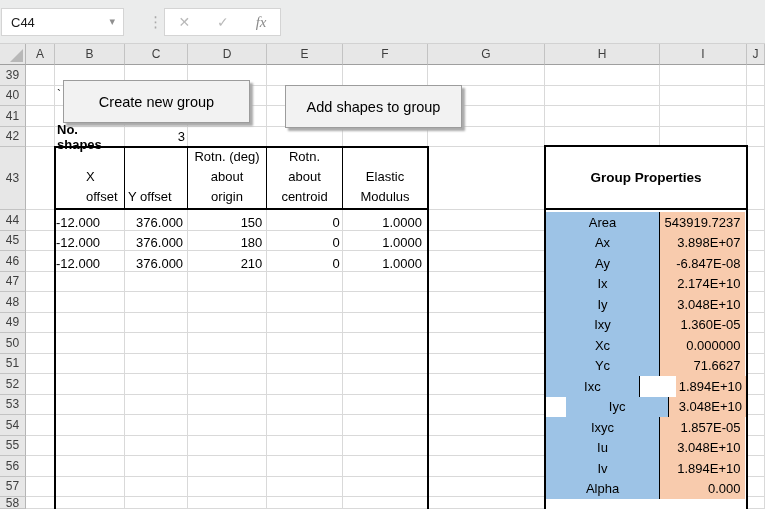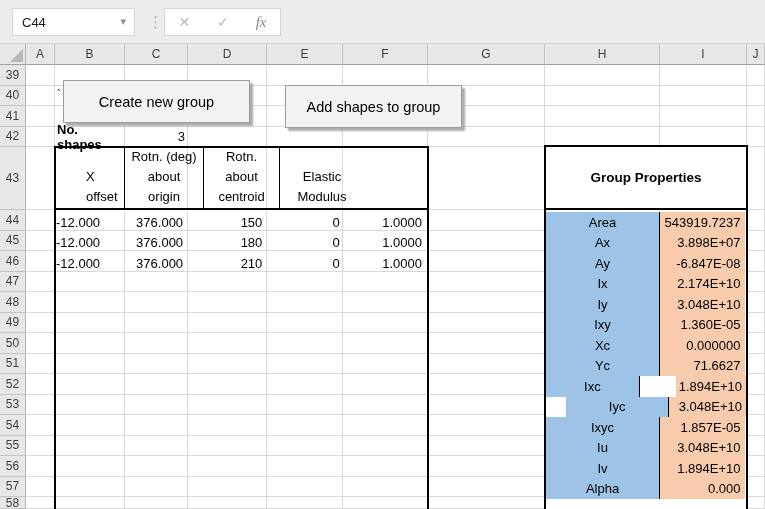--- a/index.html
+++ b/index.html
@@ -7,21 +7,21 @@
   .screen {
     position:relative; width:765px; height:509px; overflow:hidden;
     font-family:"Liberation Sans", sans-serif; background:#fff;
   }
   
   .formula-strip {
     position:absolute; left:0; top:0; width:765px; height:44px;
     background:#ebecec; border-bottom:1px solid #d2d2d2;
   }
   .name-box {
-    position:absolute; left:12px; top:8px; width:123px; height:28px;
+    position:absolute; left:1px; top:8px; width:123px; height:28px;
     background:#fff; border:1px solid #d4d4d4; display:flex; align-items:center;
     font-size:13px; color:#1a1a1a; padding-left:9px; cursor:text;
   }
   .name-box .caret {
     position:absolute; right:8px; top:6px; color:#8f8f8f; font-size:11px;
   }
   .dots-sep {
     position:absolute; left:148px; top:8px; height:28px; display:flex;
     align-items:center; color:#a9a9a9; font-size:15px; letter-spacing:0;
   }
@@ -209,20 +209,21 @@
     <button class="xlbtn" id="btn-add">Add shapes to group</button>
     <button class="xlbtn" id="btn-create">Create new group</button>
 
     <div class="note-mark">`</div>
     <div class="lbl-noshapes">No. shapes</div>
     <div class="val-noshapes">3</div>
 
     <div class="shapes-table">
       <div class="sh-headrow" id="shapes-headrow">
           <div class="sh-headcell left" style="width: 69px; padding-left: 30px;">X offset</div>
+          <div class="sh-headcell left" style="width: 63px;">Y offset</div>
           <div class="sh-headcell center" style="width: 79px;">Rotn. (deg)
 about
 origin</div>
           <div class="sh-headcell center" style="width: 76px;">Rotn.
 about
 centroid</div>
           <div class="sh-headcell center" style="width: 84px;">Elastic
 Modulus</div>
         </div>
       <div id="shapes-rows">

